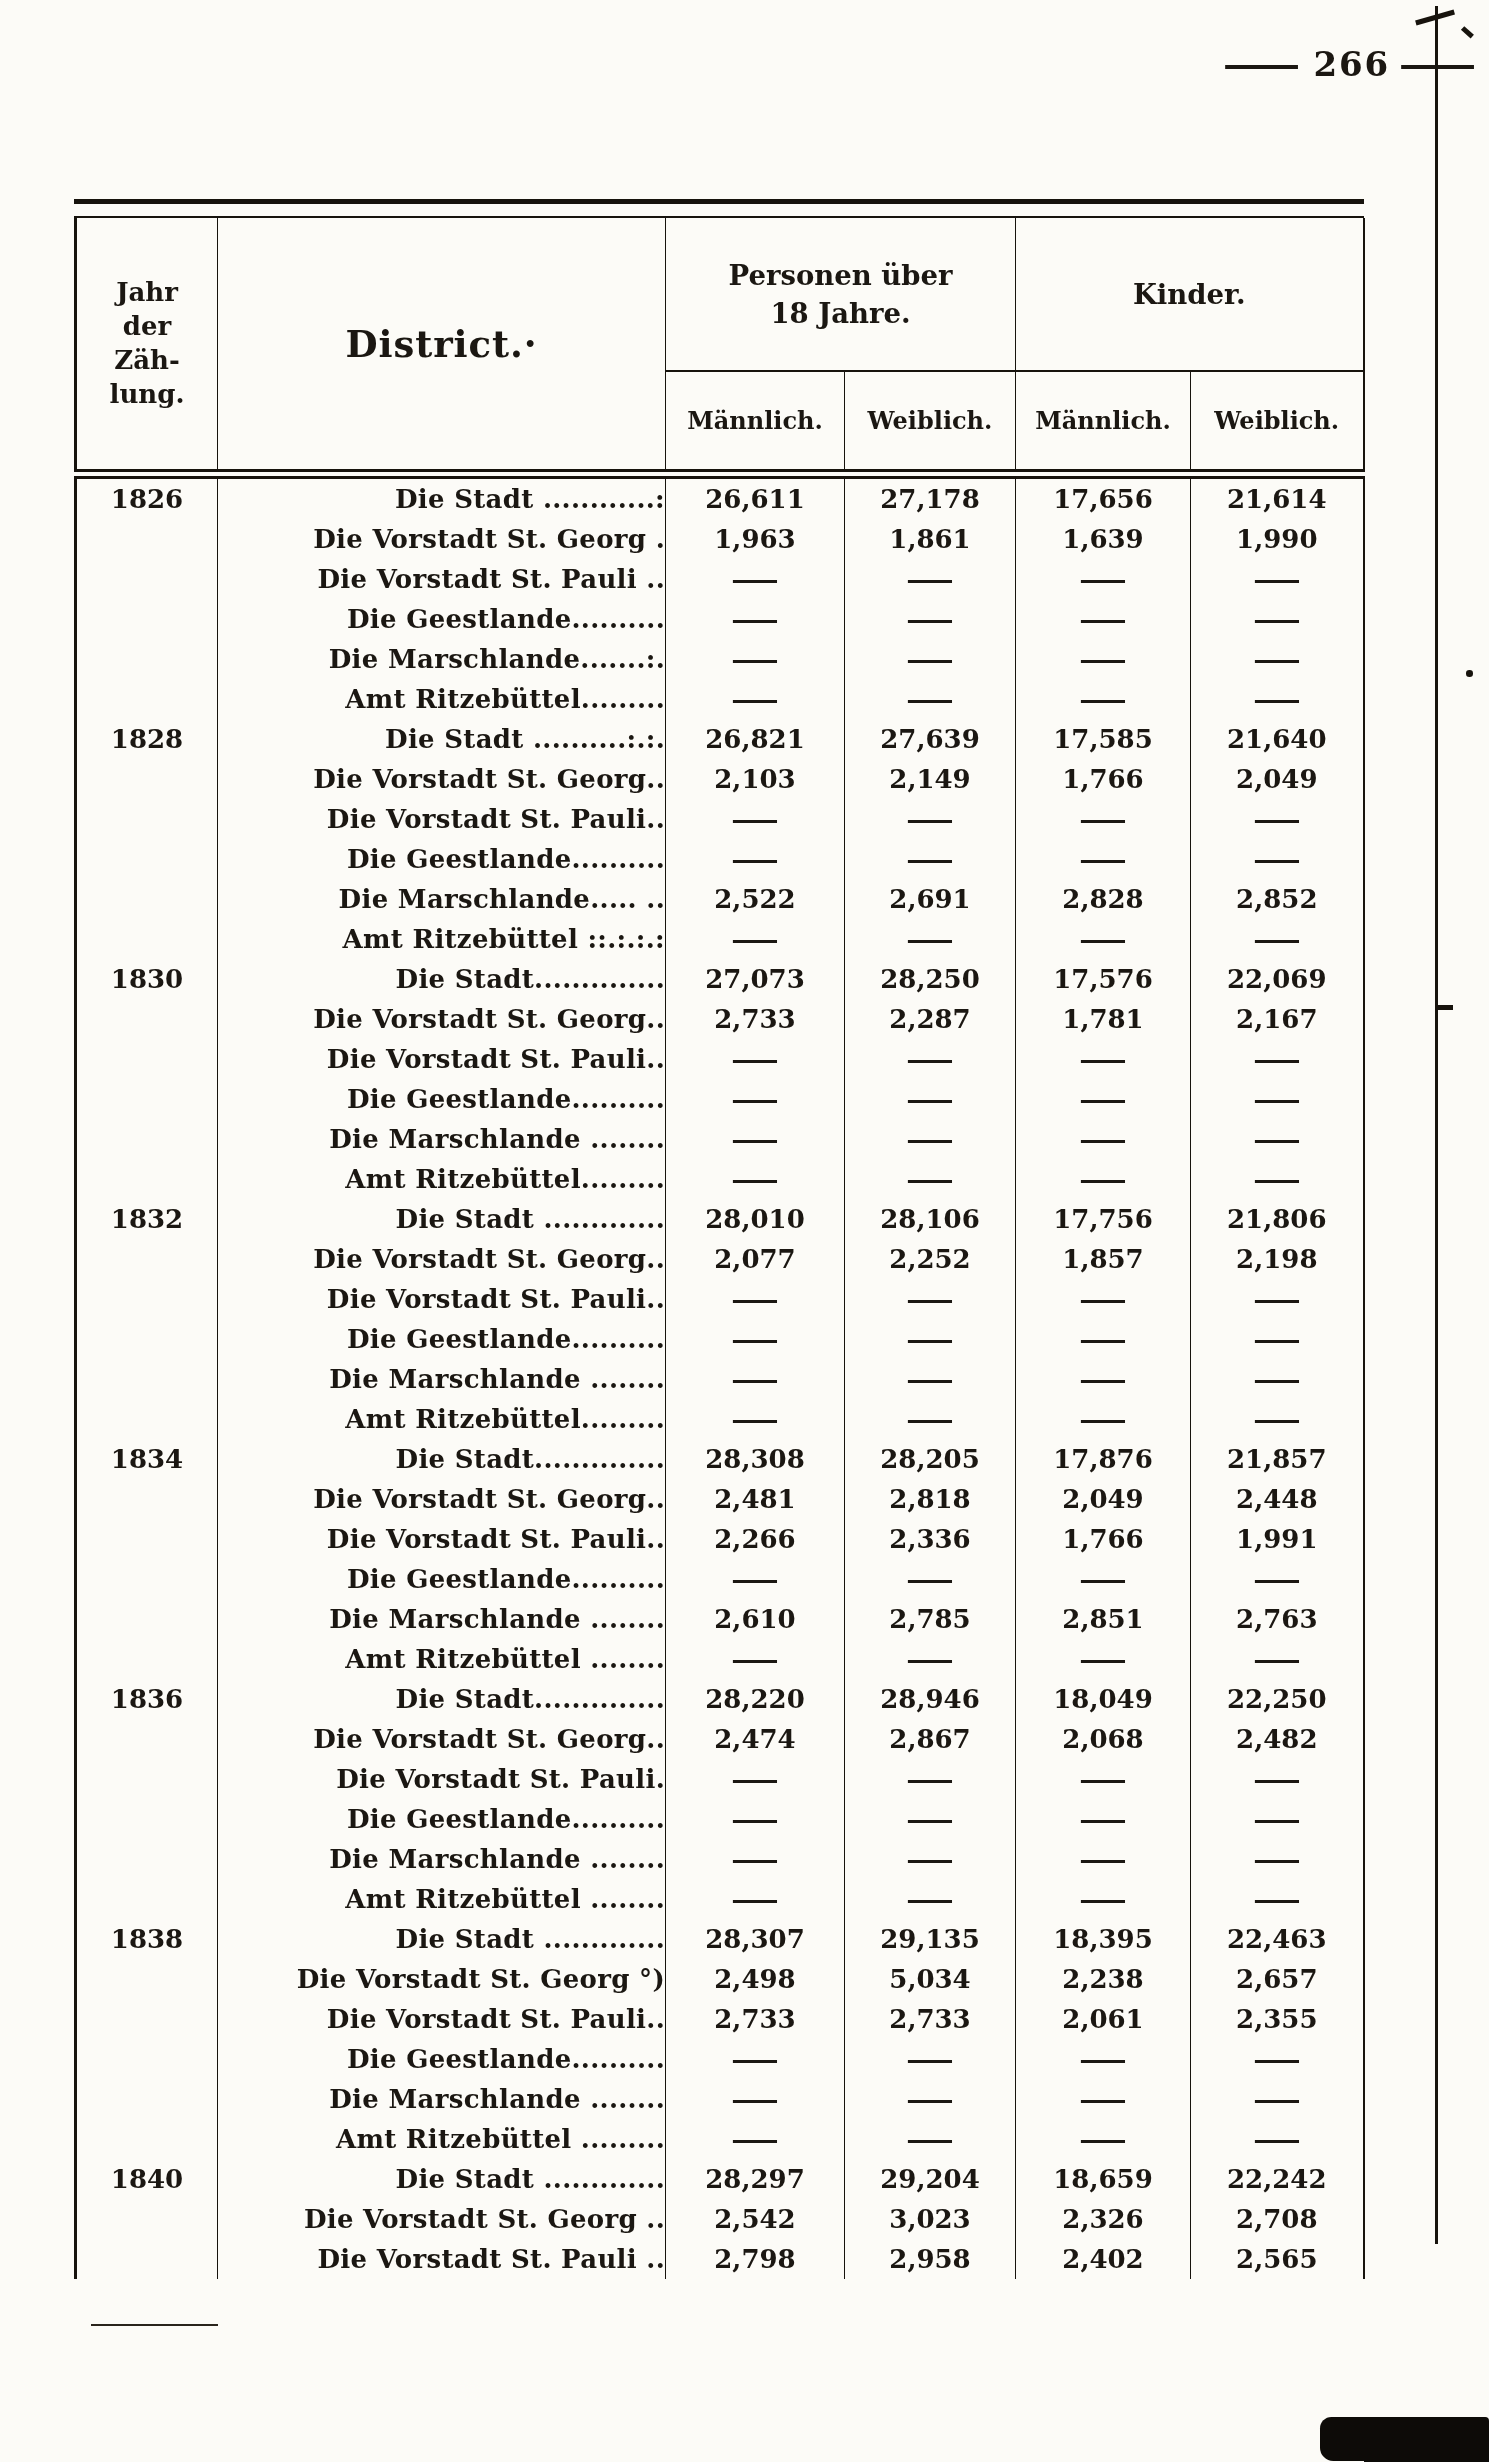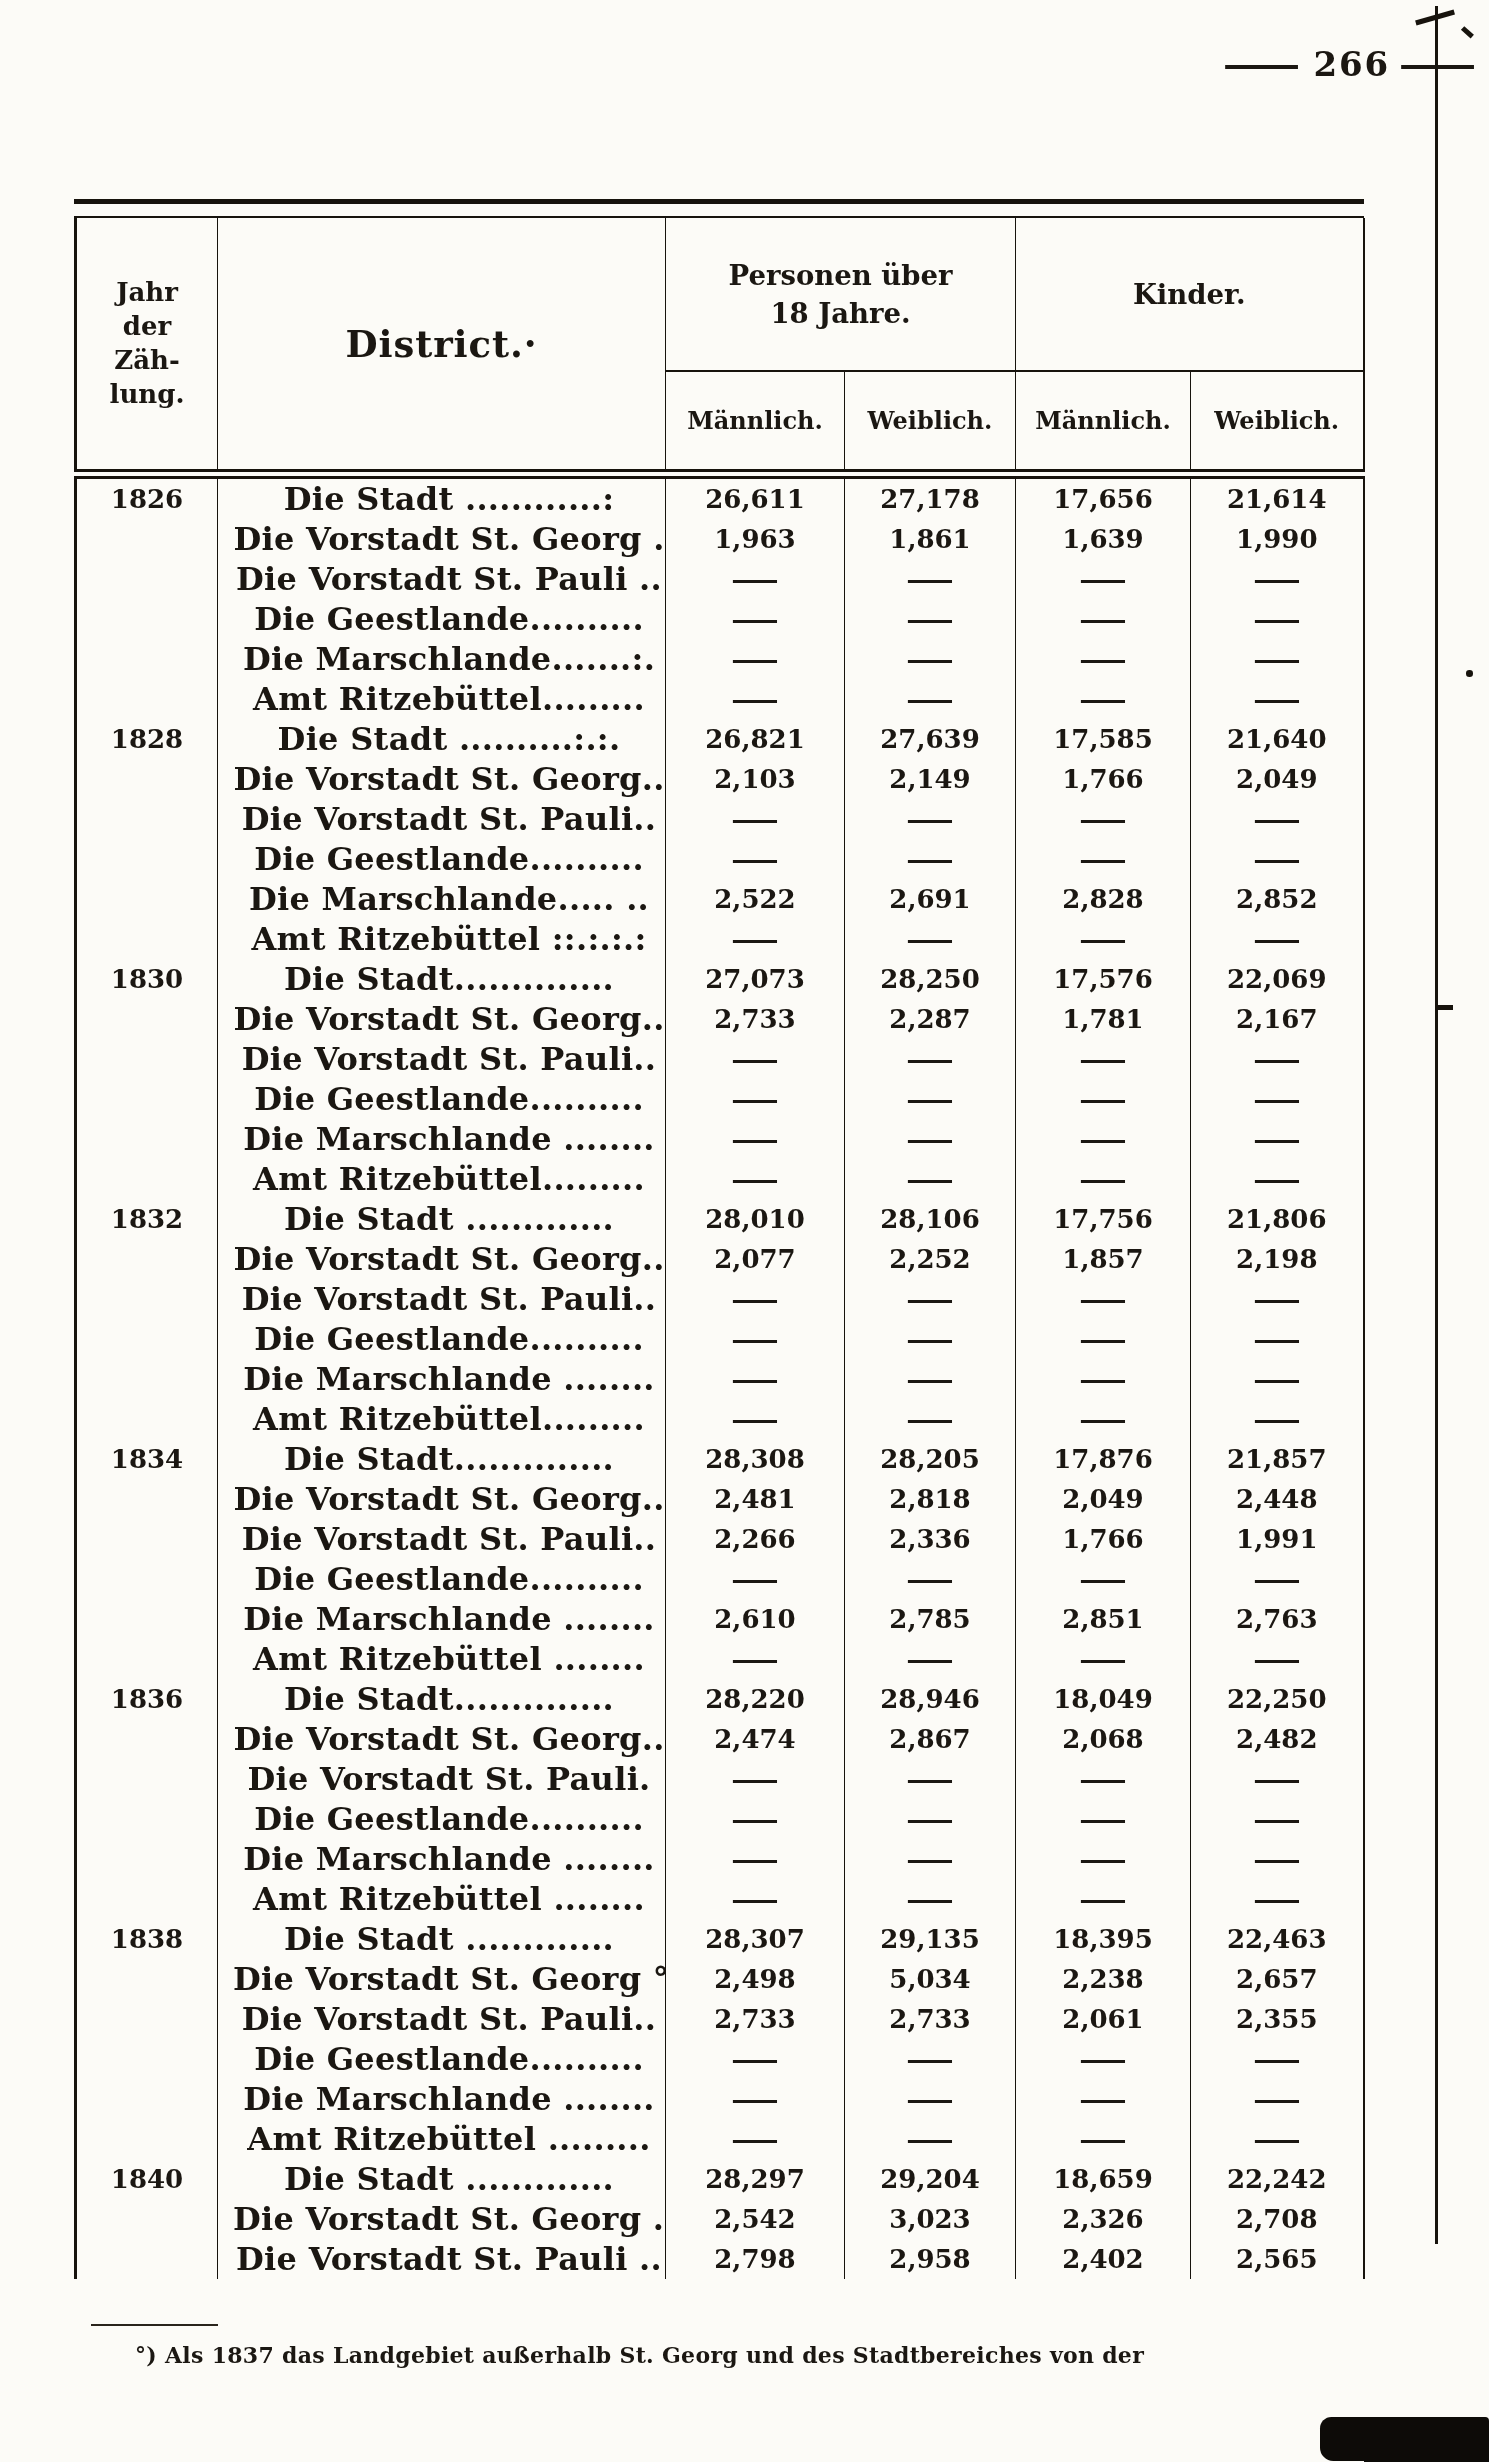--- a/index.html
+++ b/index.html
@@ -36,21 +36,21 @@
     border-bottom: 2.8px solid #17130d;
   }
   .sub-row th { font-size: 24px; height: 95px; }
   th.year-head, th.district-head, .sub-row th { border-bottom: 10.4px double #17130d; }
 
   tbody td {
     height: 40px; font-weight: 700; font-size: 26px;
     text-align: center; vertical-align: middle; padding: 0;
   }
   td.district-cell {
-    text-align: center; padding-left: 15px; font-size: 32px;
+    text-align: right; padding-left: 15px; font-size: 26px;
     letter-spacing: 0.3px; white-space: nowrap; overflow: hidden;
   }
   td.year-cell { font-size: 26px; }
   .dash { display: inline-block; transform: scaleX(1.9); font-weight: 700; }
 
   
   .footnote-rule { position: absolute; left: 91px; top: 2324px; width: 127px; border-top: 2.8px solid #29241c; }
   .footnote {
     position: absolute; left: 82px; top: 2339px; width: 1282px;
     font-size: 22px; font-weight: 700; line-height: 1.5;
@@ -468,21 +468,20 @@
           <td class="num-cell">2,958</td>
           <td class="num-cell">2,402</td>
           <td class="num-cell">2,565</td>
         </tr>
       </tbody>
   </table>
 </div>
 
 <div class="footnote-rule"></div>
 <div class="footnote">
-  <div class="l1">°) Als 1837 das Landgebiet außerhalb St. Georg und des Stadtbereiches von der</div>
 </div>
 
 <div class="edge-rule"></div>
 <div class="mark mark-tr1"></div>
 <div class="mark mark-tr2"></div>
 <div class="mark mark-dot"></div>
 <div class="mark mark-tick"></div>
 <div class="blob"></div>
 <div class="blob2"></div>
 

